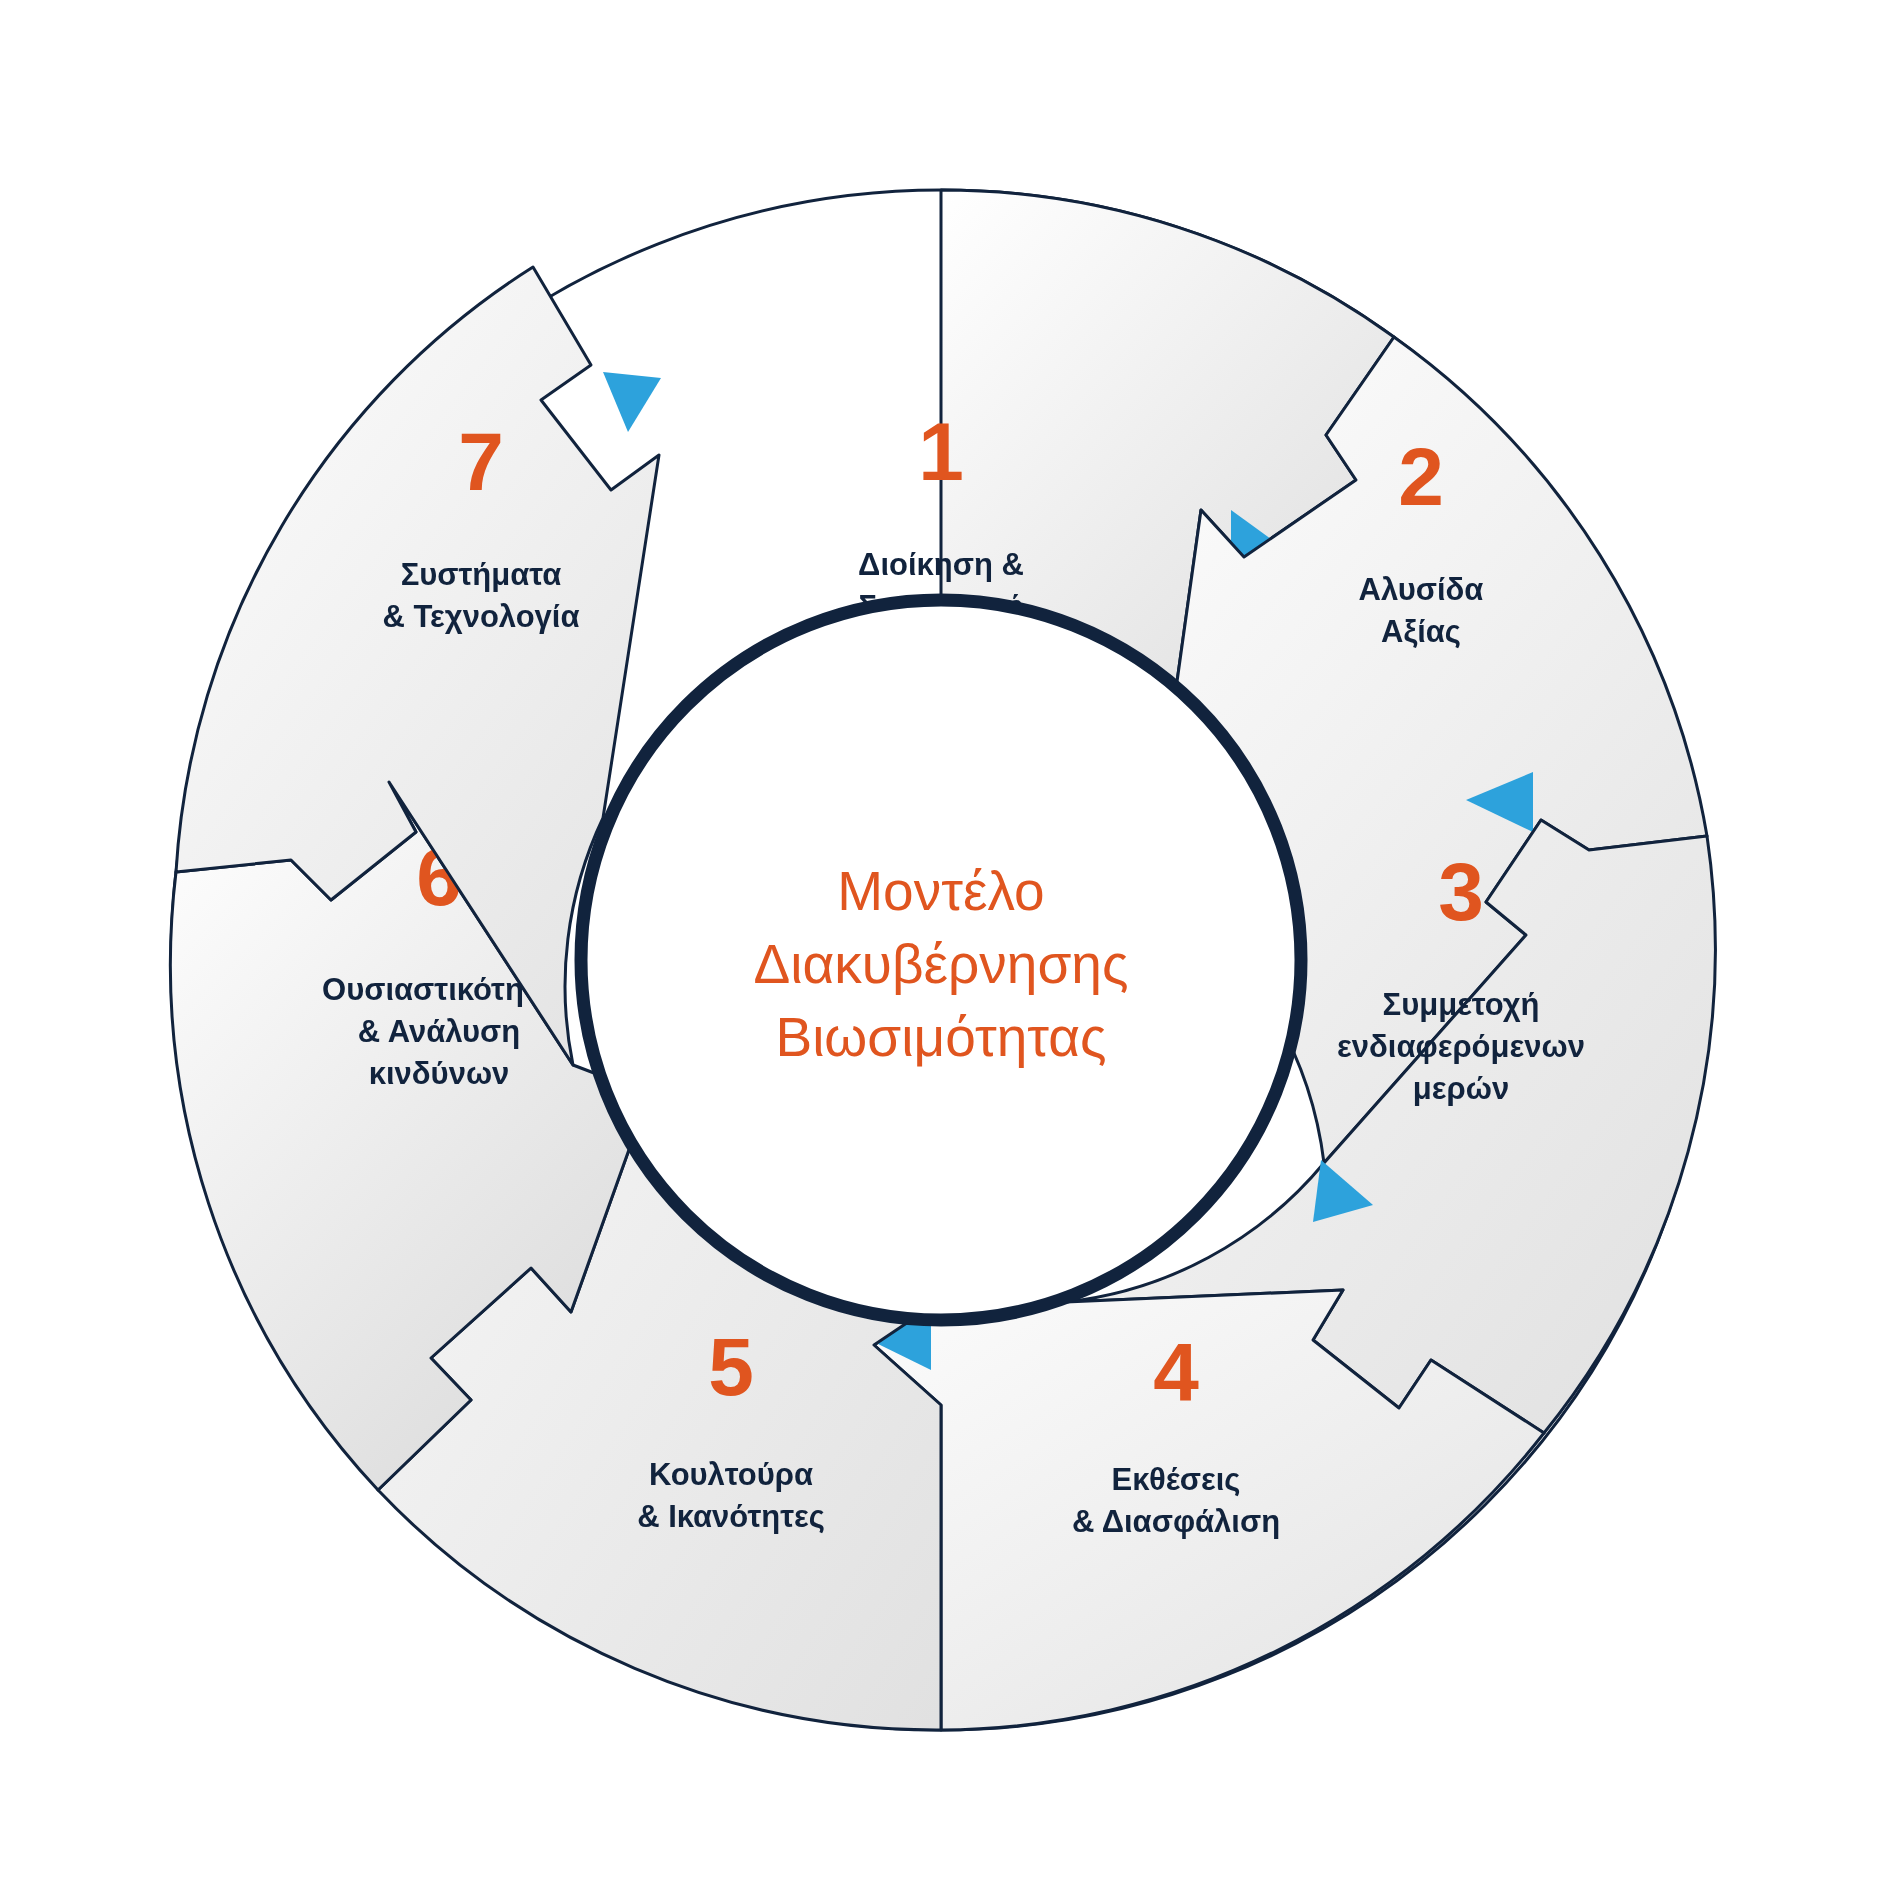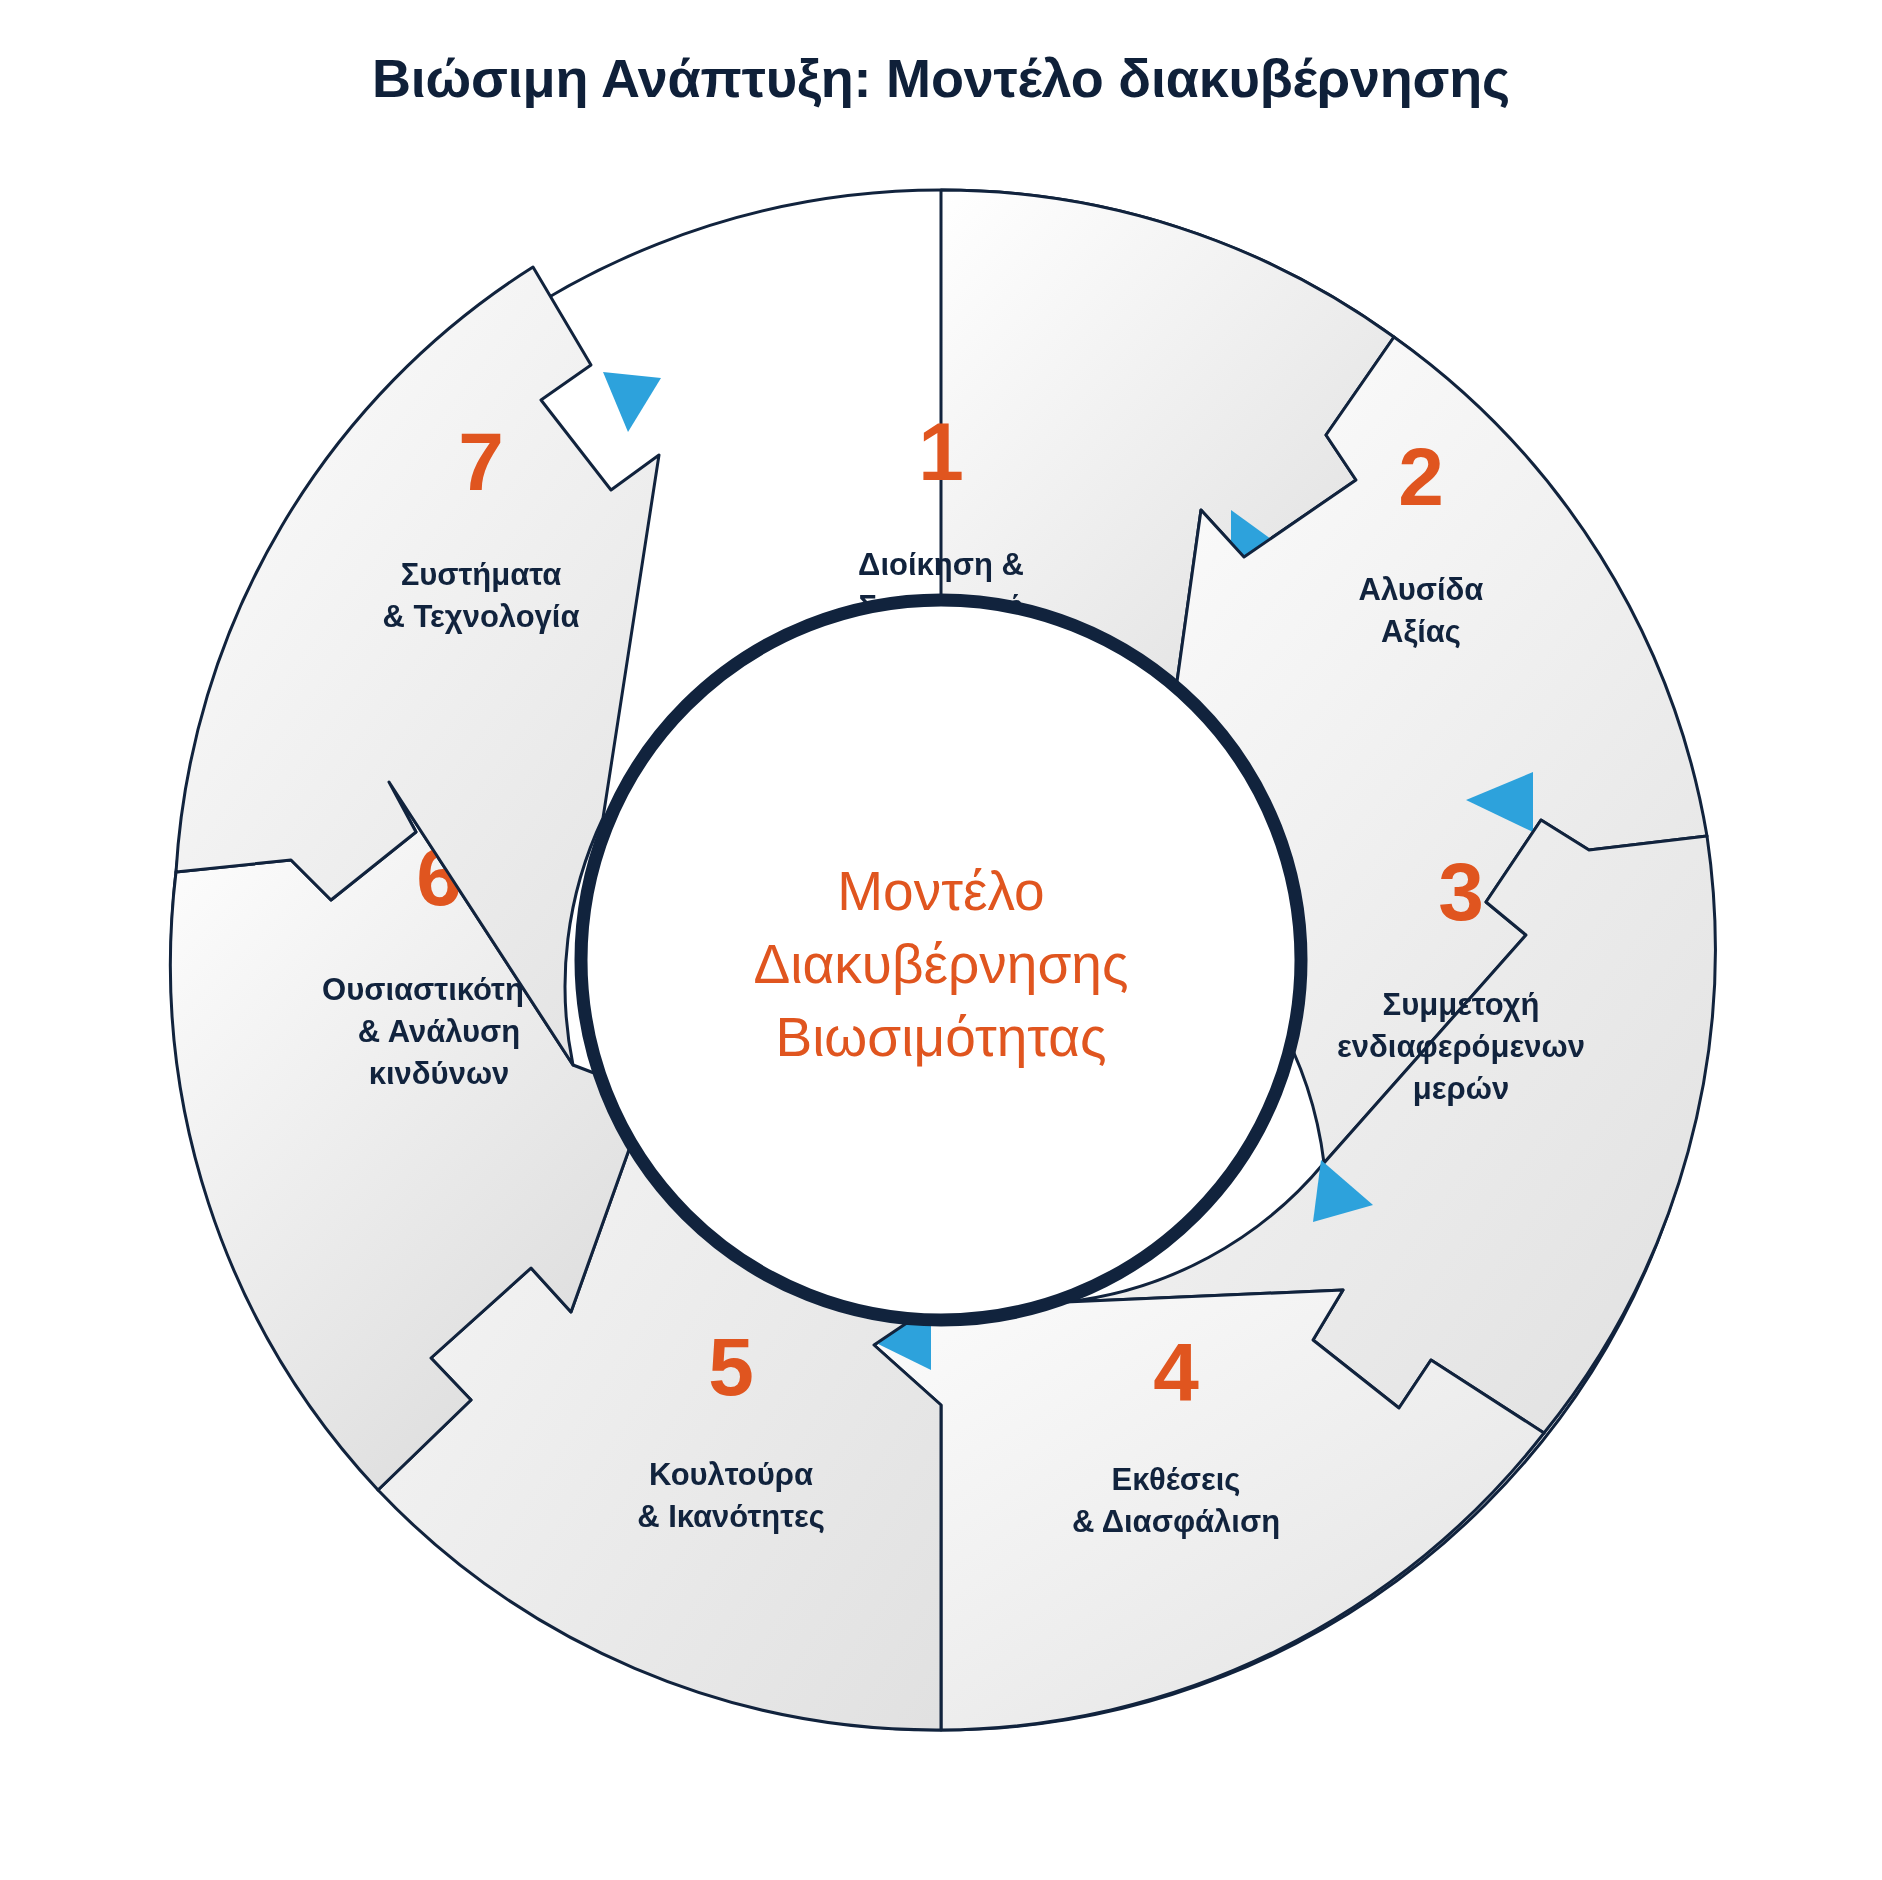--- a/index.html
+++ b/index.html
@@ -75,21 +75,20 @@
     fill: #ffffff;
     stroke: #11233d;
     stroke-width: 13;
   }
 </style>
 </head>
 <body>
 
 <div id="page">
 
-  <div id="title">Βιώσιμη Ανάπτυξη: Μοντέλο διακυβέρνησης</div>
 
   <div id="wheel-wrap">
     <svg class="wheel" viewBox="0 0 1600 1600" xmlns="http://www.w3.org/2000/svg">
       <defs>
         <linearGradient id="gradA" x1="0%" y1="0%" x2="70%" y2="100%">
           <stop offset="0%" stop-color="#ffffff"></stop>
           <stop offset="100%" stop-color="#dcdcdc"></stop>
         </linearGradient>
         <linearGradient id="gradB" x1="20%" y1="0%" x2="100%" y2="100%">
           <stop offset="0%" stop-color="#fbfbfb"></stop>

